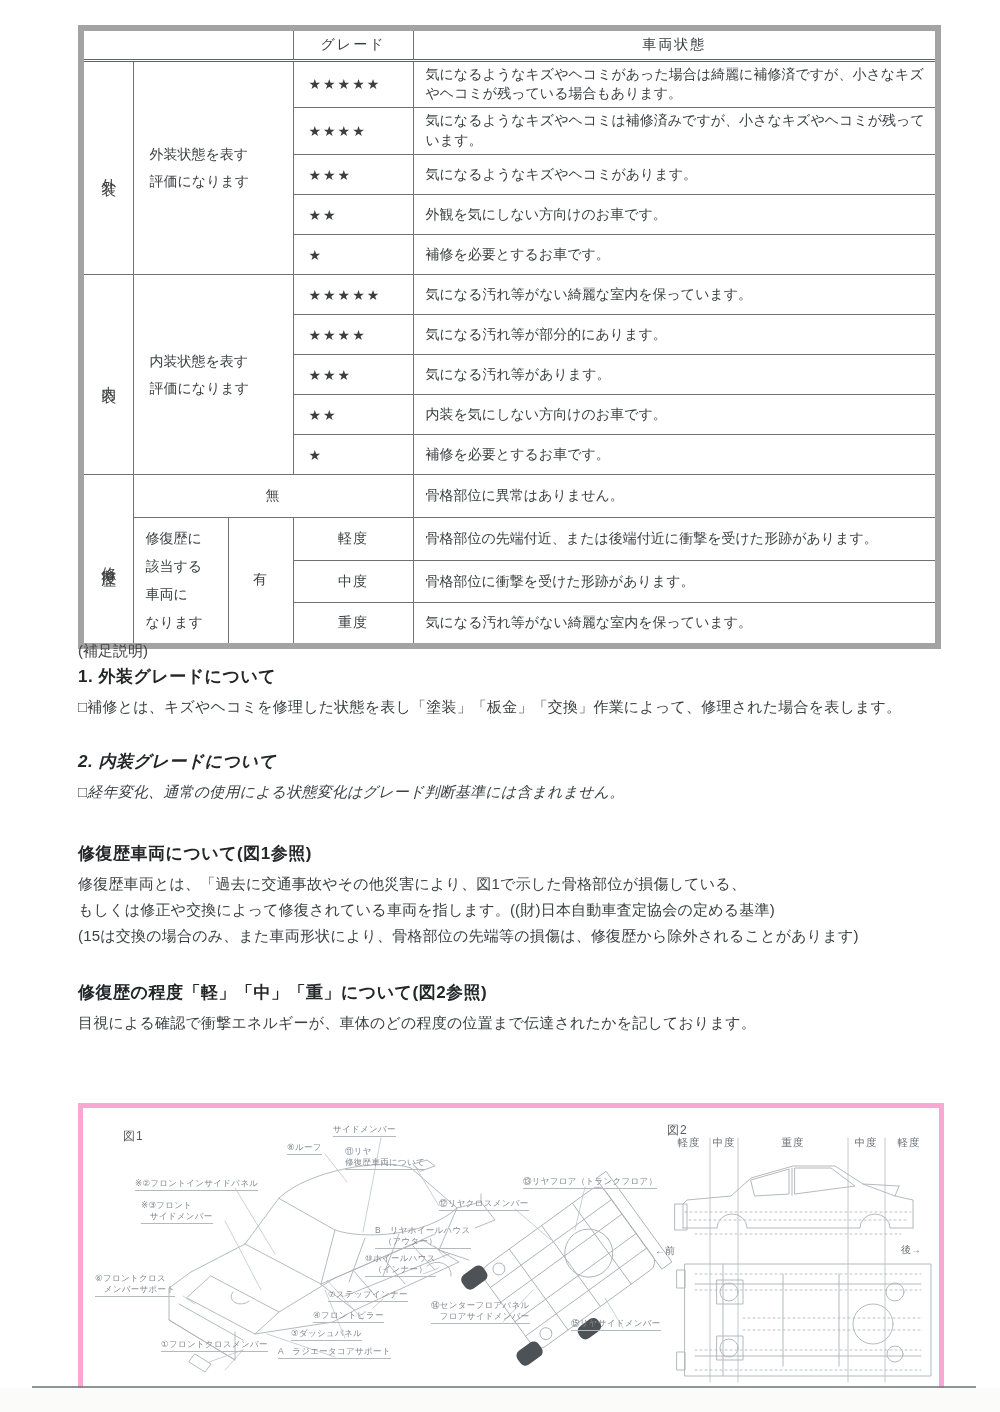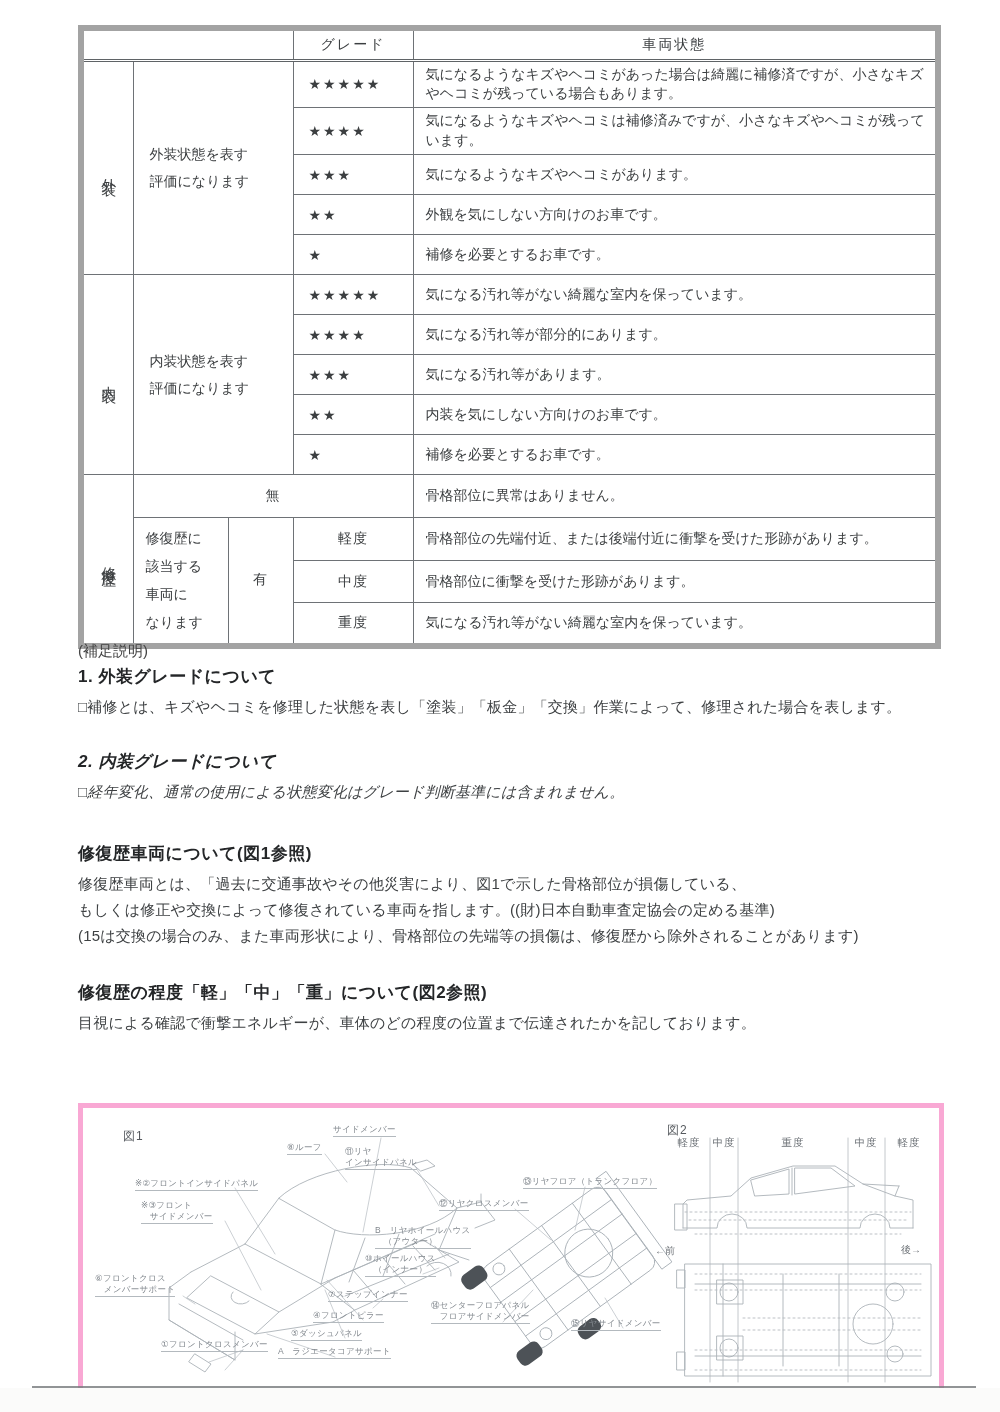--- a/index.html
+++ b/index.html
@@ -249,21 +249,21 @@
         </g>
       </g>
     </svg>
 
     <span class="figlabel" style="left:40px;top:20px">図1</span>
     <span class="figlabel" style="left:584px;top:14px">図2</span>
 
     <span class="callout" style="left:250px;top:16px">サイドメンバー</span>
     <span class="callout" style="left:204px;top:34px">⑧ルーフ</span>
     <span class="callout" style="left:262px;top:38px">⑪リヤ
-インサイドパネル</span>
+修復歴車両について</span>
     <span class="callout" style="left:52px;top:70px">※②フロントインサイドパネル</span>
     <span class="callout" style="left:58px;top:92px">※③フロント
 　サイドメンバー</span>
     <span class="callout" style="left:356px;top:90px">⑫リヤクロスメンバー</span>
     <span class="callout" style="left:292px;top:117px">B　リヤホイールハウス
 　（アウター）</span>
     <span class="callout" style="left:282px;top:145px">⑩ホイールハウス
 　（インナー）</span>
     <span class="callout" style="left:12px;top:165px">⑥フロントクロス
 　メンバーサポート</span>

